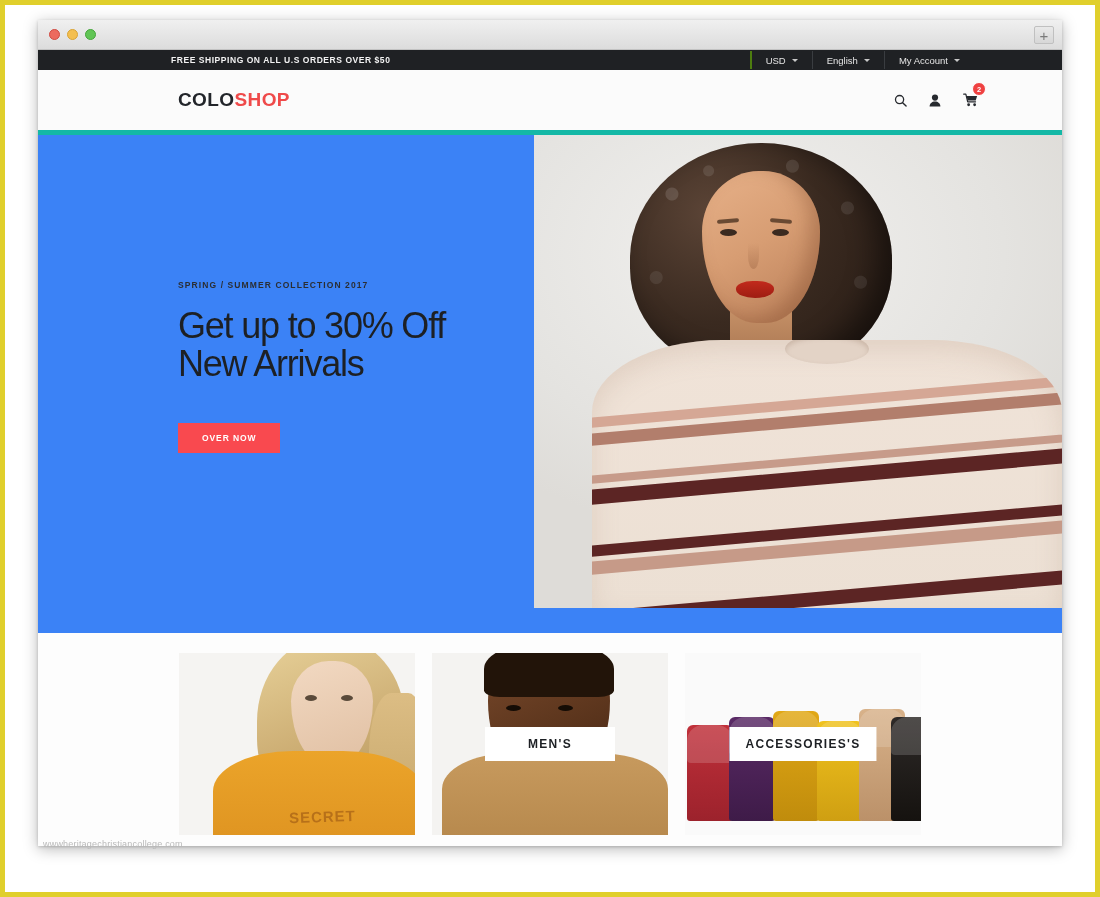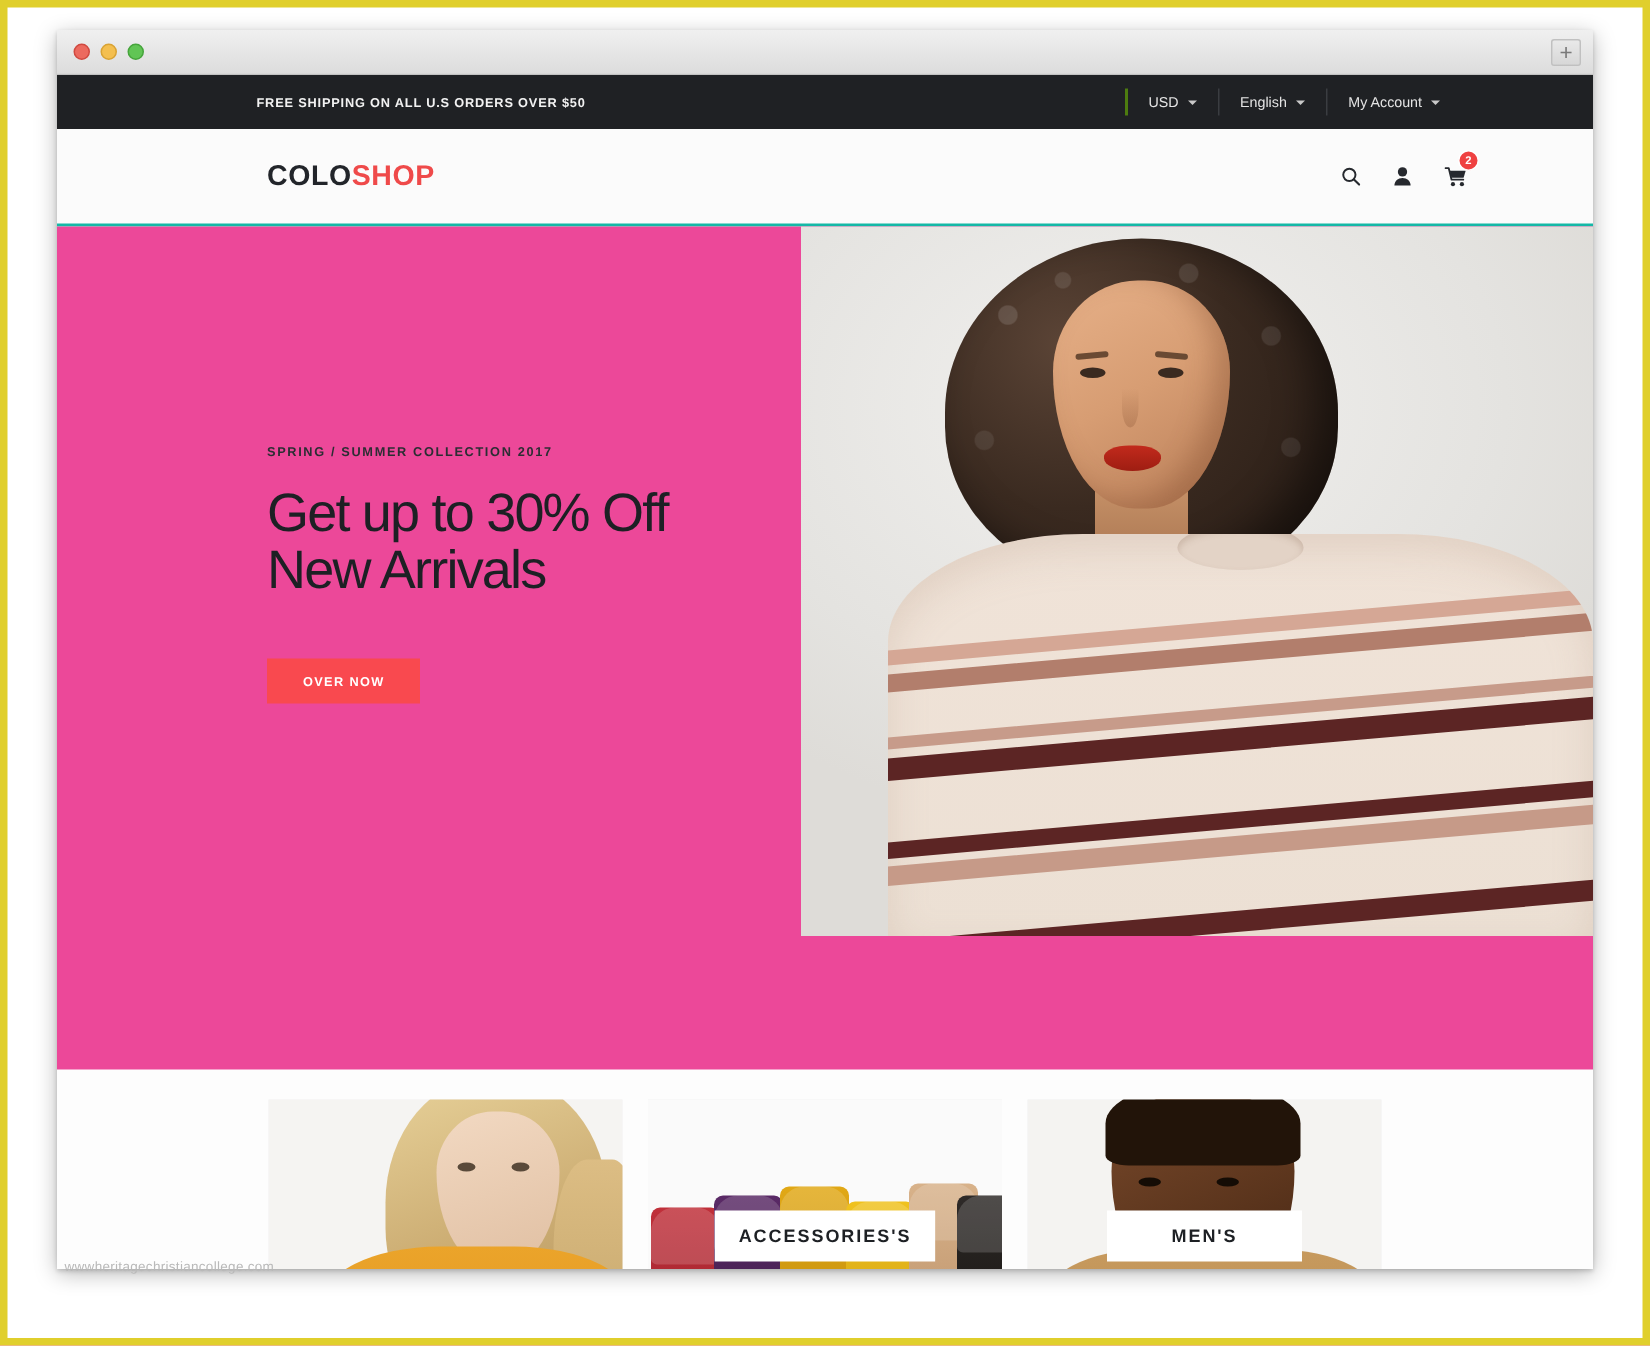--- a/index.html
+++ b/index.html
@@ -80,21 +80,21 @@
   
   .viewport {
     width: 1024px; height: 796px;
     background: #ffffff;
     position: relative;
     overflow: hidden;
   }
 
   
   .topbar {
-    height: 36px;
+    height: 20px;
     background: #1f2124;
     display: flex;
     align-items: center;
     color: #ffffff;
     position: relative;
   }
   .shipping-note {
     margin-left: 133px;
     font-size: 8.5px;
     font-weight: bold;
@@ -127,21 +127,21 @@
     border-top: 3.5px solid #c9c9c9;
   }
 
   
   .header {
     height: 65px;
     background: #fbfbfb;
     display: flex;
     align-items: center;
     position: relative;
-    border-bottom: 2px solid #14b8a6;
+    border-bottom: 5px solid #14b8a6;
   }
   .logo {
     margin-left: 140px;
     font-size: 19px;
     font-weight: bold;
     letter-spacing: 0.4px;
   }
   .logo .colo { color: #22252a; }
   .logo .shop { color: #ef4a4a; }
 
@@ -184,22 +184,22 @@
     color: #ffffff;
     font-size: 7.5px;
     font-weight: bold;
     display: flex;
     align-items: center;
     justify-content: center;
   }
 
   
   .hero {
-    height: 562px;
-    background: #ec4899;
+    height: 498px;
+    background: #3b82f6;
     position: relative;
     overflow: hidden;
     padding-left: 40px;
   }
   .hero-text {
     position: absolute;
     left: 140px;
     top: 145px;
     z-index: 3;
   }
@@ -551,40 +551,40 @@
         <div class="c1-hair"></div>
         <div class="c1-hairfall"></div>
         <div class="c1-face"></div>
         <div class="c1-eye l"></div>
         <div class="c1-eye r"></div>
         <div class="c1-shirt"></div>
         <div class="c1-secret">SECRET</div>
       </div>
 
       <div class="card">
-        <div class="c2-bg"></div>
-        <div class="bag bag-1"></div>
-        <div class="bag bag-2"></div>
-        <div class="bag bag-3"></div>
-        <div class="bag bag-4"></div>
-        <div class="bag bag-5"></div>
-        <div class="bag bag-6"></div>
-        <div class="card-label">ACCESSORIES'S</div>
-      </div>
-
-      <div class="card">
         <div class="c3-bg"></div>
         <div class="c3-head"></div>
         <div class="c3-hair"></div>
         <div class="c3-eye l"></div>
         <div class="c3-eye r"></div>
         <div class="c3-neck"></div>
         <div class="c3-tee"></div>
         <div class="c3-jacket"></div>
         <div class="card-label">MEN'S</div>
       </div>
 
+      <div class="card">
+        <div class="c2-bg"></div>
+        <div class="bag bag-1"></div>
+        <div class="bag bag-2"></div>
+        <div class="bag bag-3"></div>
+        <div class="bag bag-4"></div>
+        <div class="bag bag-5"></div>
+        <div class="bag bag-6"></div>
+        <div class="card-label">ACCESSORIES'S</div>
+      </div>
+
     </div>
 
   </div>
 </div>
 
 <div class="watermark">wwwheritagechristiancollege.com</div>
 
 </body></html>

